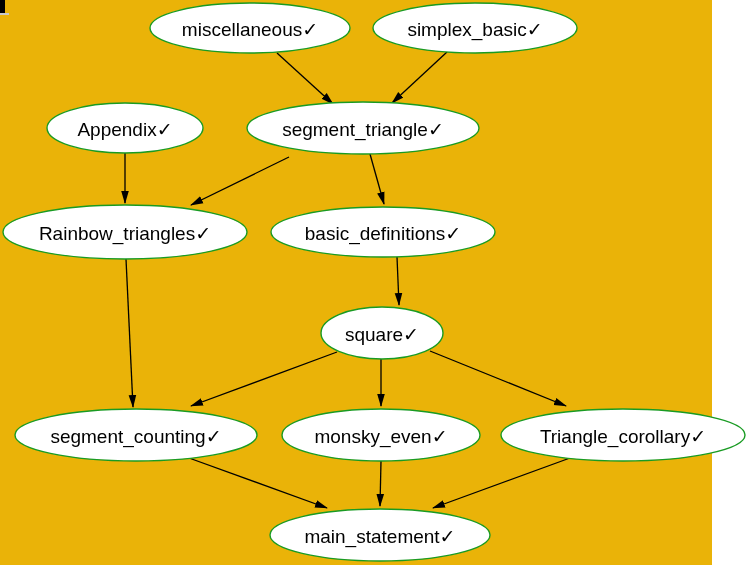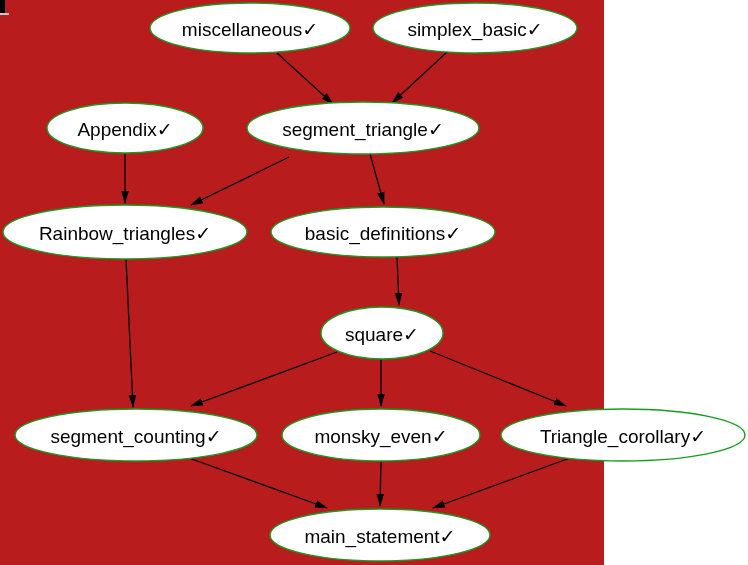--- a/index.html
+++ b/index.html
@@ -6,23 +6,23 @@
     margin: 0;
     padding: 0;
     background: #ffffff;
     width: 748px;
     height: 565px;
     overflow: hidden;
     font-family: "Liberation Sans", "DejaVu Sans", sans-serif;
   }
   #stage {
     position: relative;
-    width: 604px;
+    width: 712px;
     height: 565px;
-    background: #b91c1c;
+    background: #eab308;
   }
   #corner-artifact {
     position: absolute;
     left: 0;
     top: 0;
     width: 5px;
     height: 13px;
     background: #000000;
   }
   #corner-artifact-underline {

